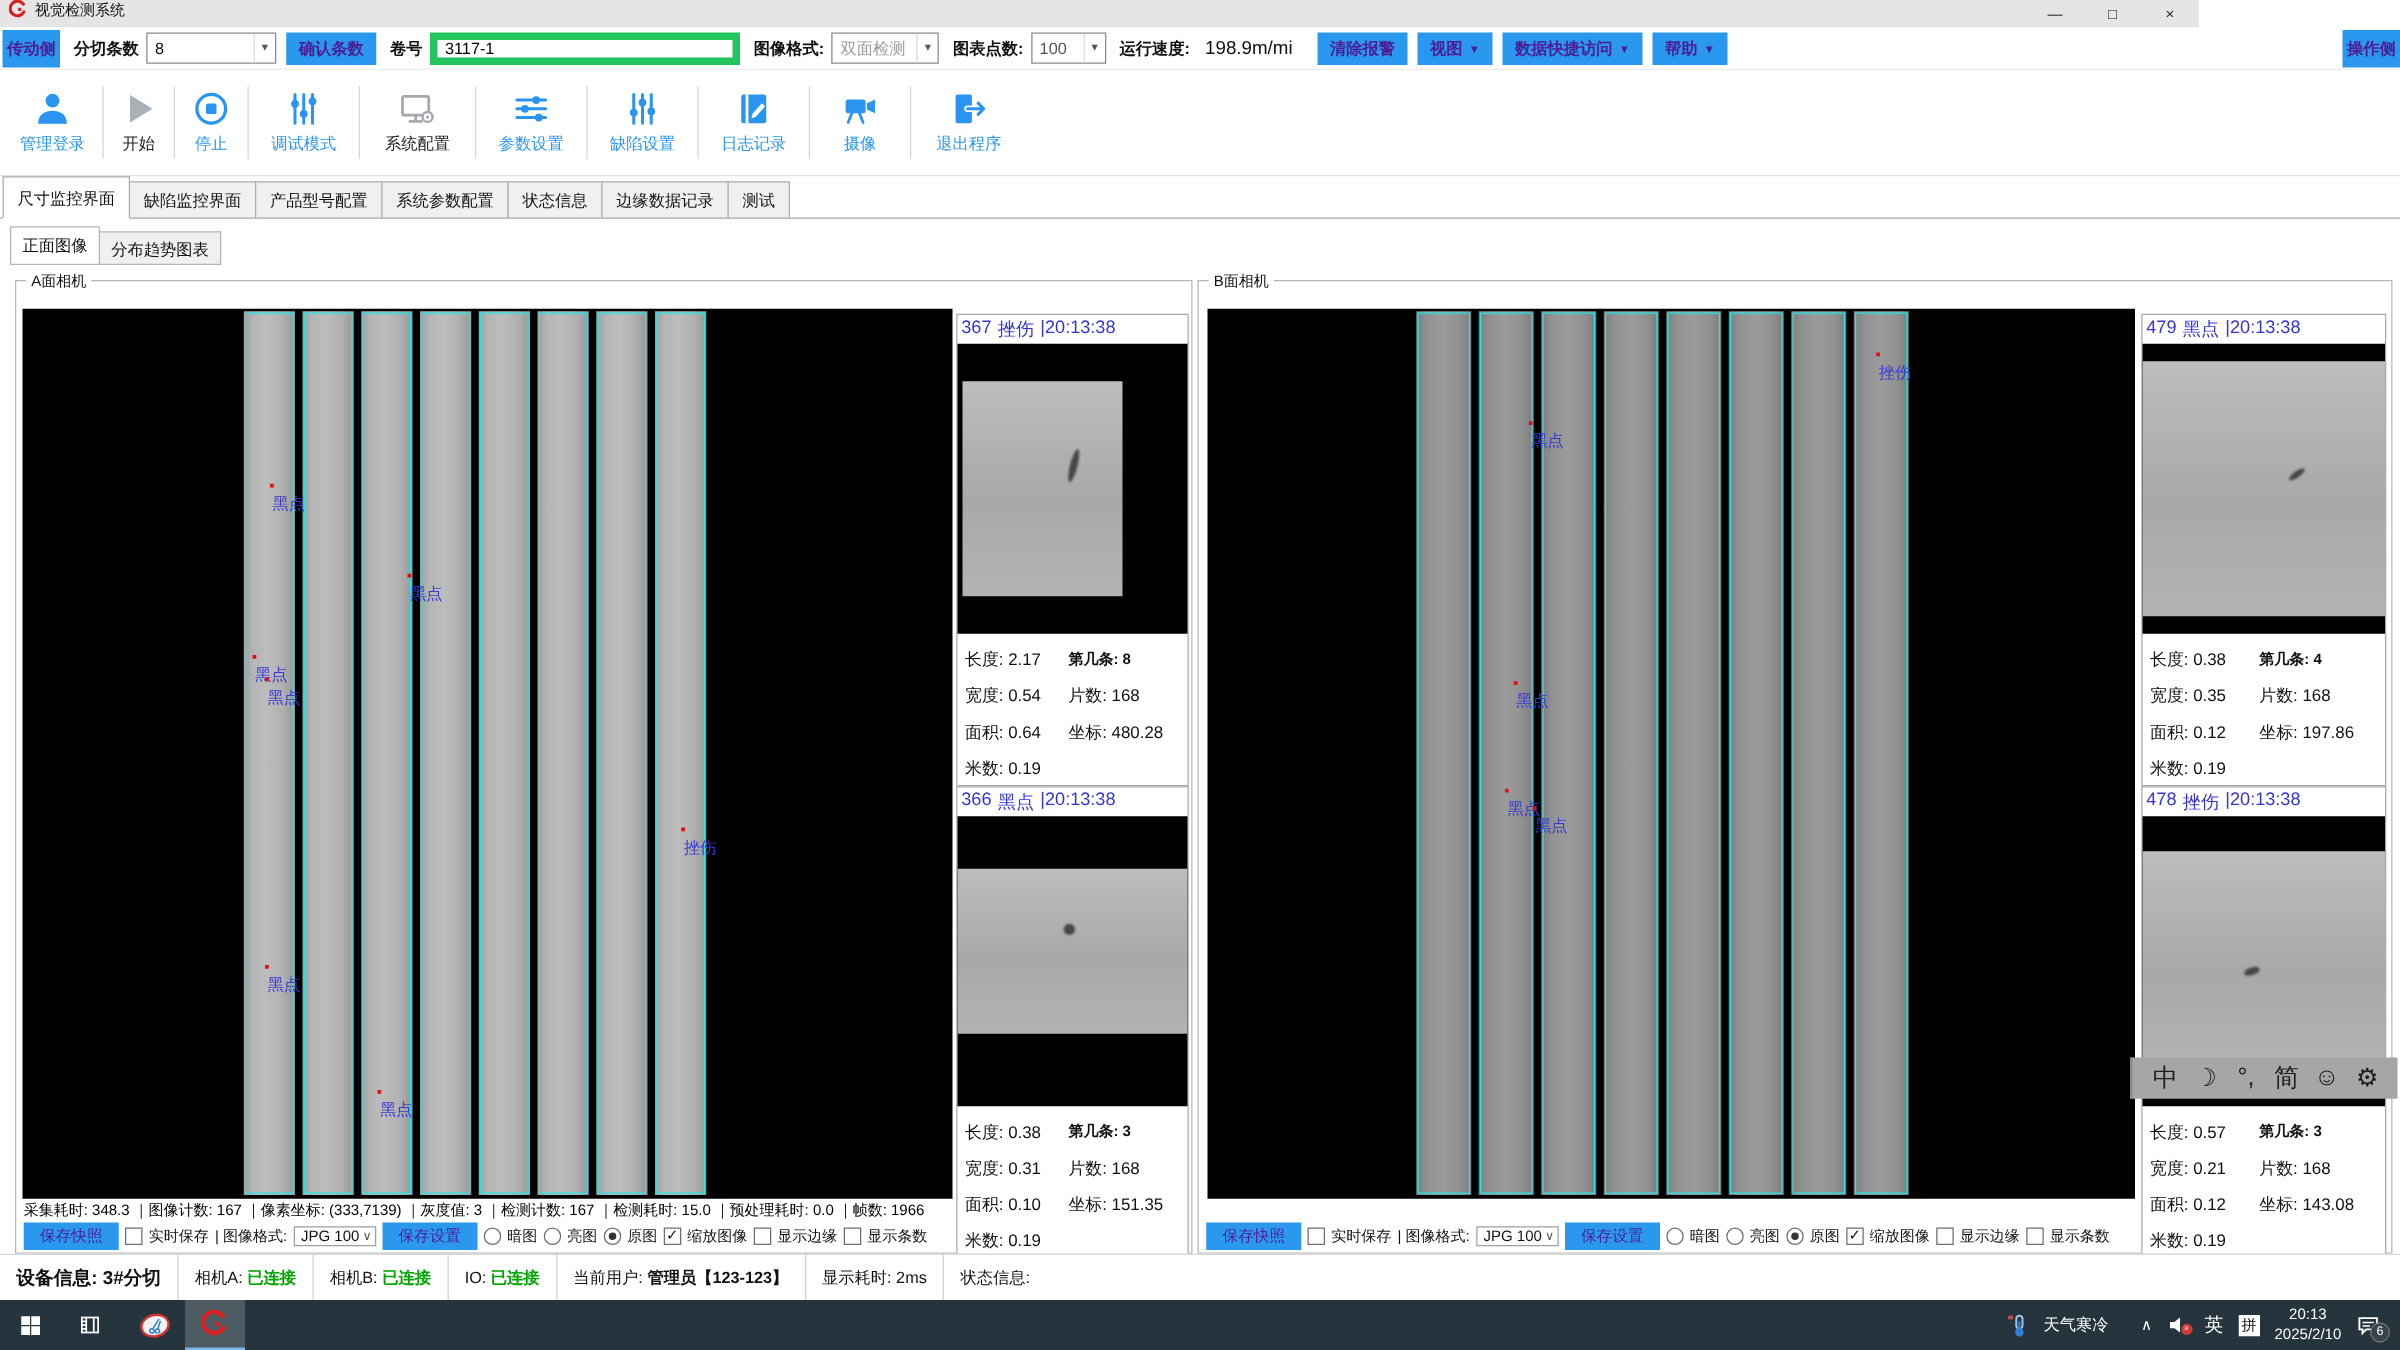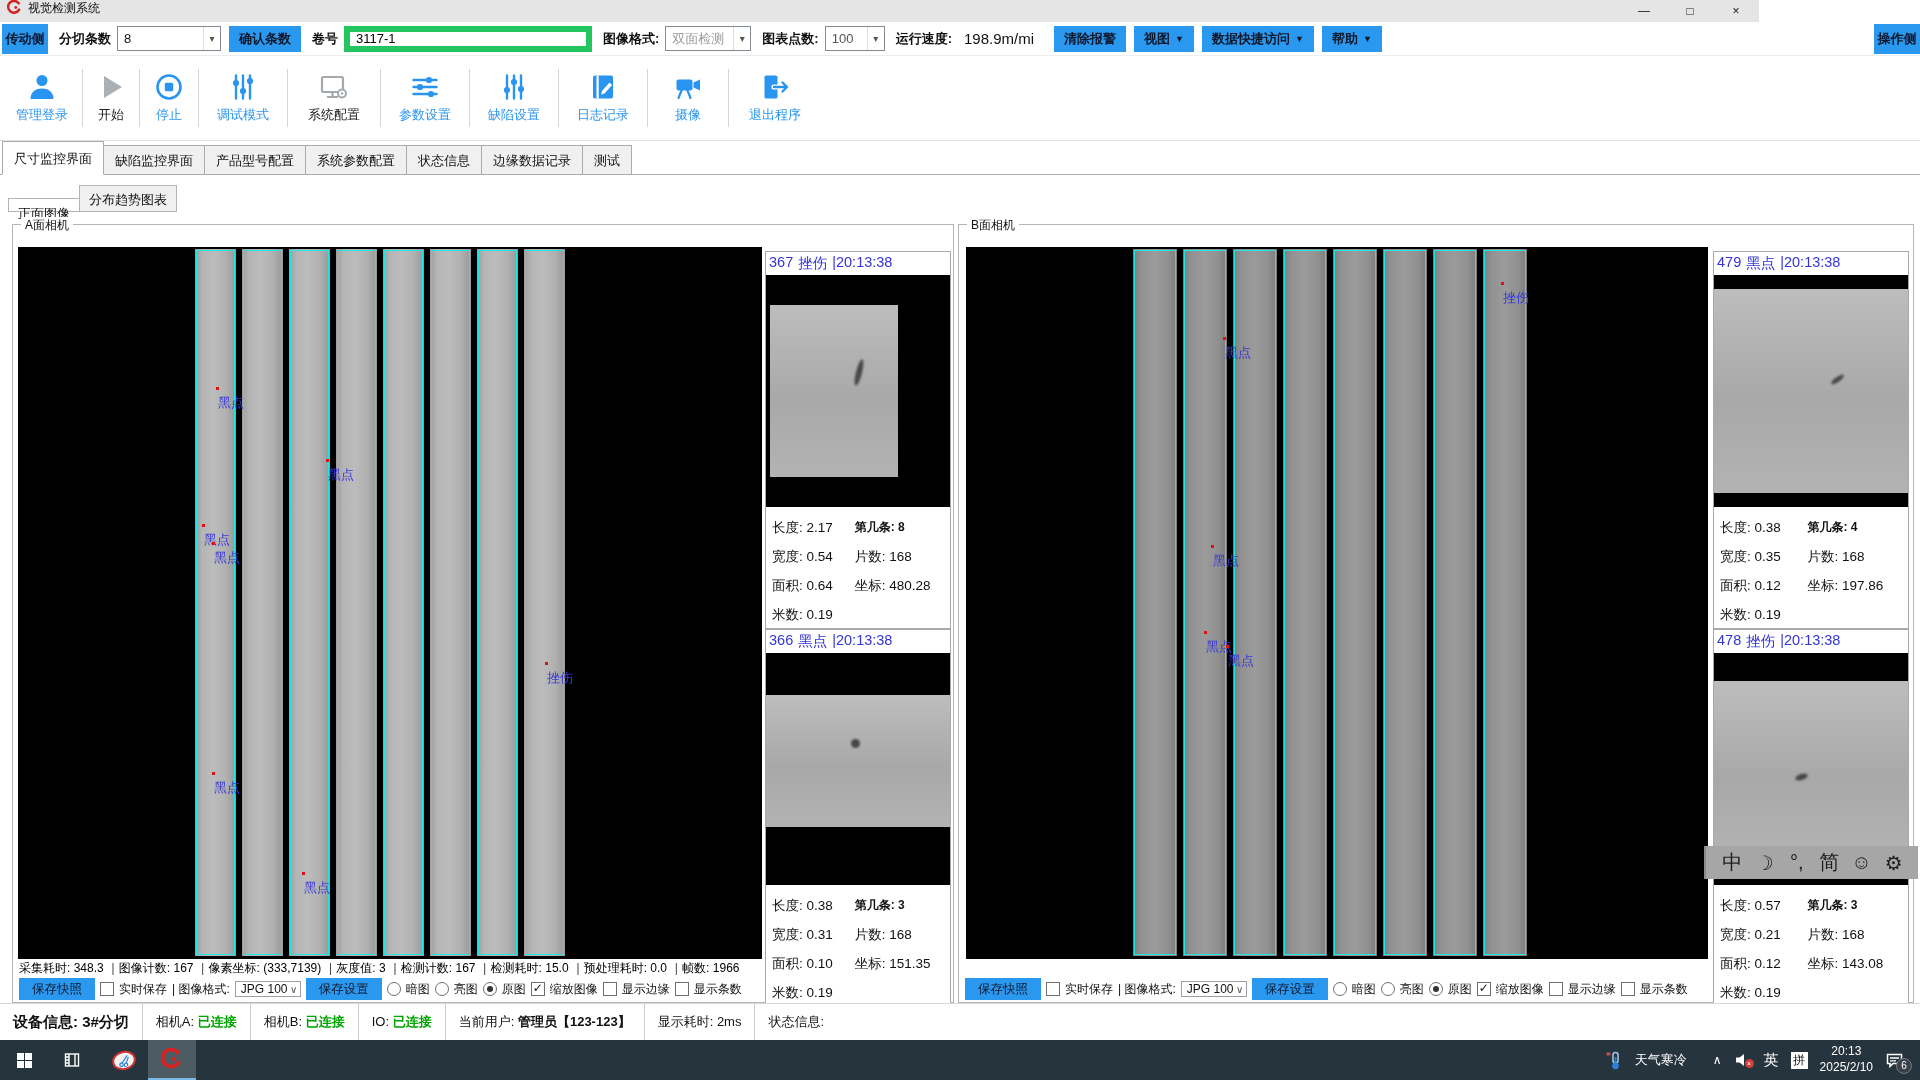--- a/index.html
+++ b/index.html
@@ -8,21 +8,21 @@
 
   
   .titlebar { position:absolute; left:0; top:0; width:1759px; height:22px; background:#e5e5e5; display:flex; }
   .titlebar .logo { margin:0 6px 0 7px; display:flex; }
   .titlebar .title { font-size:12px; color:#111; }
   .win-btns { margin-left:auto; display:flex; height:100%; }
   .win-btn { width:46px; height:22px; display:flex; align-items:center; justify-content:center; font-size:12px; color:#222; }
 
   
   .cmdbar { position:absolute; left:0; top:22px; width:1920px; height:34px; background:#fff; display:flex; align-items:center; border-bottom:1px solid #ececec; }
-  .btn-blue { background:#2b98f0; color:#0f172a; border:none; font-family:inherit; cursor:default; }
+  .btn-blue { background:#2b98f0; color:#4c1d95; border:none; font-family:inherit; cursor:default; }
   .btn-side { width:46px; height:30px; font-size:13px; font-weight:bold; }
   .btn-cmd { height:26px; padding:0 10px; font-size:13px; font-weight:bold; margin-left:8px; display:inline-flex; align-items:center; gap:5px; }
   .btn-cmd .dd { font-size:9px; }
   .lblb { font-weight:bold; font-size:13px; margin-left:11px; white-space:nowrap; }
   .combo { display:inline-flex; align-items:center; justify-content:space-between; background:#fff; border:1px solid #848a93; height:25px; padding-left:6px; font-size:13px; margin-left:6px; }
   .carr { width:17px; text-align:center; border-left:1px solid #dcdcdc; margin-left:4px; align-self:stretch; display:flex; align-items:center; justify-content:center; }
   .carr::after { content:"▾"; font-size:10px; color:#555; }
   .carr2 { width:18px; text-align:center; align-self:stretch; display:flex; align-items:center; justify-content:center; }
   .carr2::after { content:"∨"; font-size:10px; color:#555; }
   .textbox { border:6px solid #22c55e; height:26px; width:248px; padding:0 6px; font-size:13px; font-family:inherit; margin-left:6px; }
@@ -36,21 +36,21 @@
   .ib-label { font-size:13px; }
   .ib-sep { width:1px; height:58px; background:#d6d6d6; }
 
   
   .page-top-line { position:absolute; left:0; top:174px; width:1920px; height:1px; background:#acacac; z-index:1; }
   .maintabs { position:absolute; left:2px; top:141px; height:34px; display:flex; align-items:flex-end; z-index:2; }
   .mtab { height:30px; line-height:30px; padding:0 11px; background:#f0f0f0; border:1px solid #acacac; margin-right:-1px; font-size:13px; white-space:nowrap; }
   .mtab.active { height:34px; line-height:33px; background:#fff; border-bottom:1px solid #fff; z-index:3; }
   .subtabs { position:absolute; left:8px; top:181px; height:31px; display:flex; align-items:flex-end; z-index:2; }
   .stab { height:27px; line-height:27px; padding:0 9px; background:#f0f0f0; border:1px solid #b5b5b5; margin-right:-1px; font-size:13px; }
-  .stab.active { height:14px; line-height:30px; background:#fff; z-index:3; }
+  .stab.active { height:31px; line-height:30px; background:#fff; z-index:3; }
 
   
   .groupbox { position:absolute; border:1px solid #b6b6b6; background:#fff; }
   .gb-a { left:12px; top:224px; width:942px; height:779px; }
   .gb-b { left:958px; top:224px; width:956px; height:779px; }
   .gb-label { position:absolute; top:-8px; left:8px; background:#fff; padding:0 4px; font-size:12px; z-index:2; }
   .cam-image { position:absolute; left:5px; top:22px; width:744px; height:712px; background:#000; overflow:hidden; }
   .gb-b .cam-image { left:7px; width:742px; }
   .strip { position:absolute; top:2px; bottom:3px; background:linear-gradient(90deg,#9d9d9d 0,#b5b5b5 18%,#bcbcbc 45%,#b1b1b1 75%,#979797 100%); }
   .gb-b .strip { background:linear-gradient(90deg,#7d7d7d 0,#929292 20%,#9b9b9b 50%,#909090 80%,#7b7b7b 100%); }

